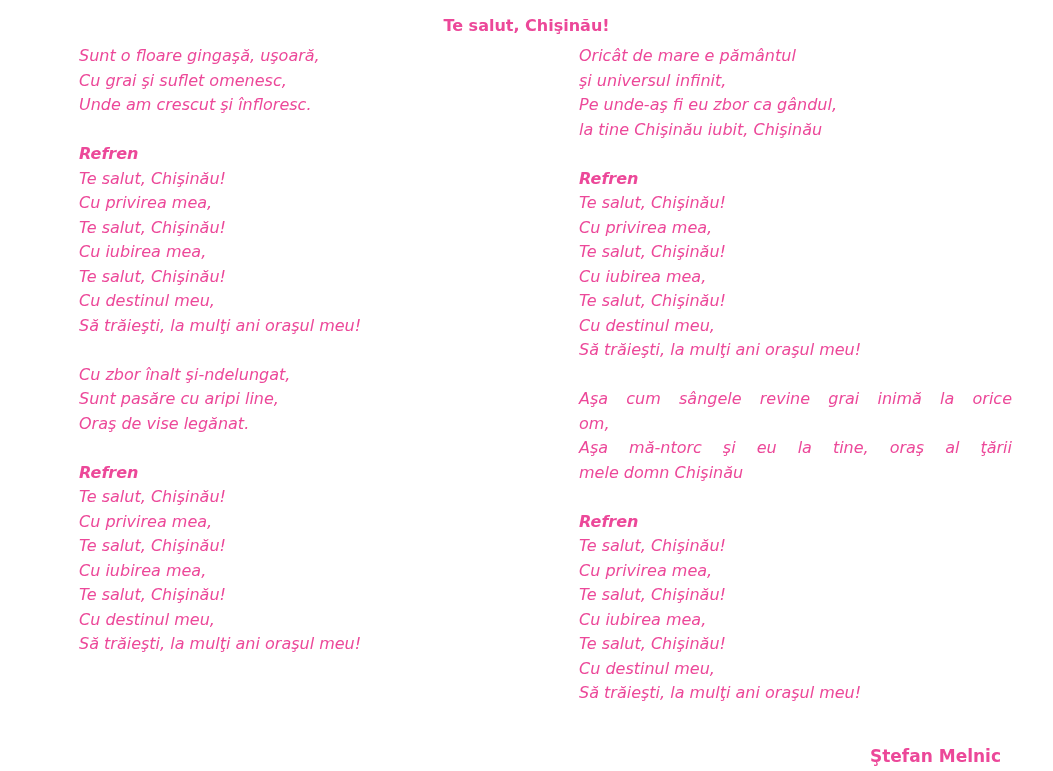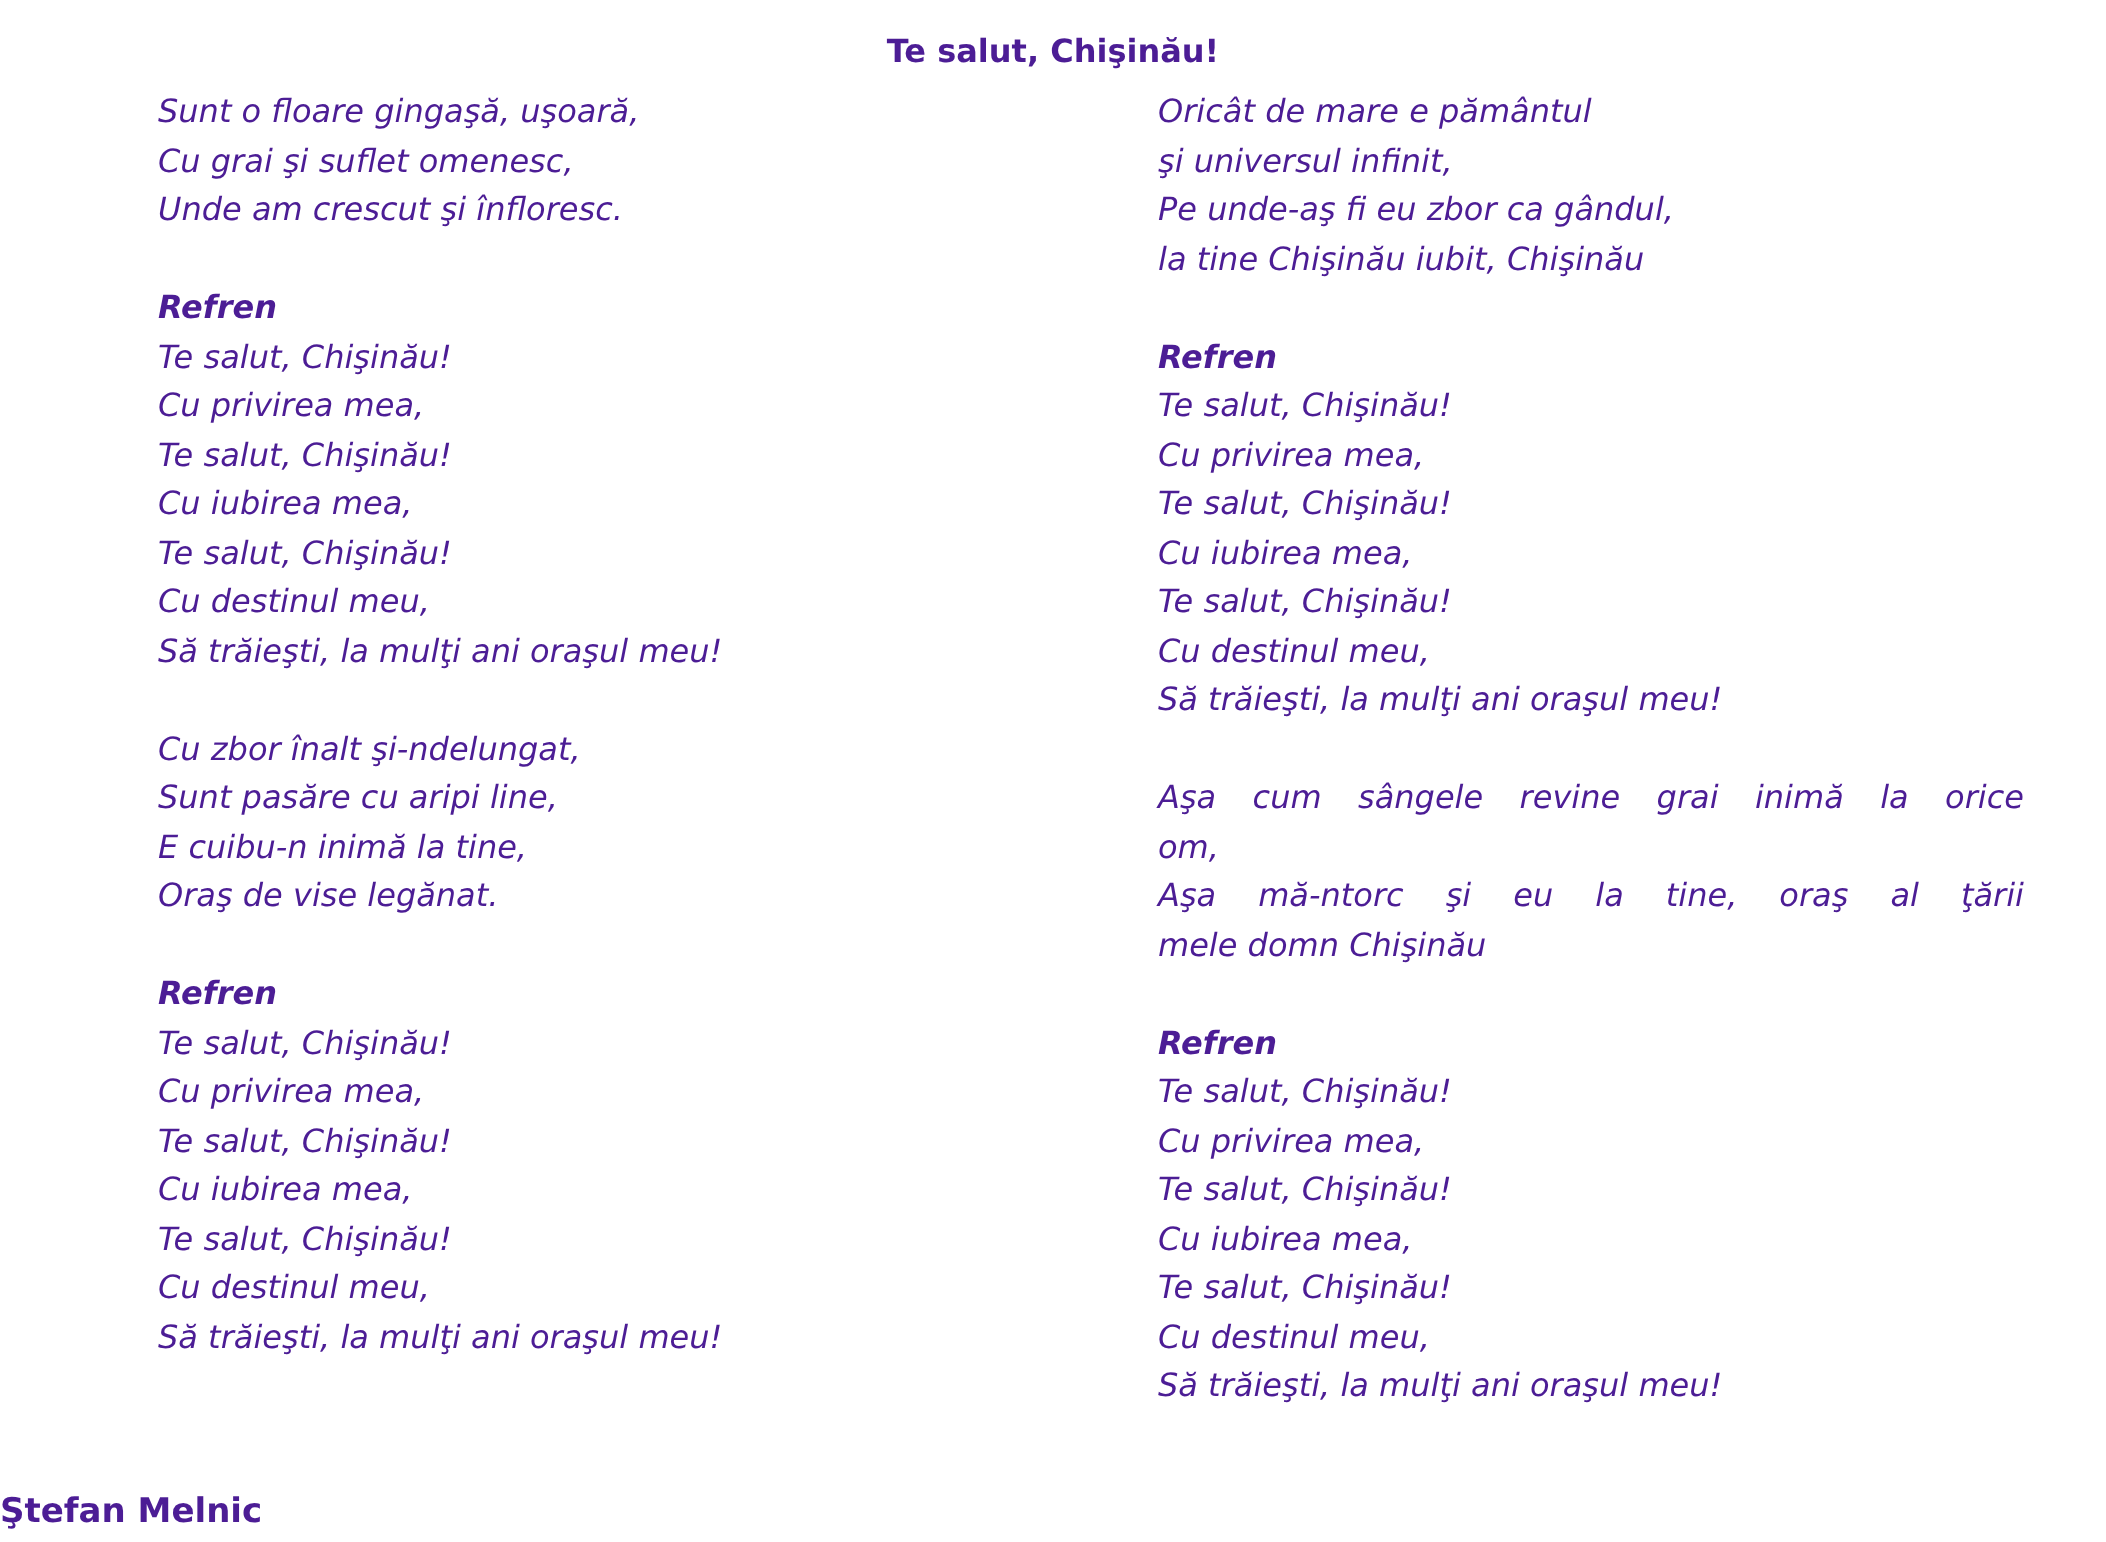--- a/index.html
+++ b/index.html
@@ -5,21 +5,21 @@
   html, body {
     margin: 0;
     padding: 0;
     background: #ffffff;
   }
   .page {
     position: relative;
     width: 1053px;
     height: 771px;
     background: #ffffff;
-    color: #4c1d95;
+    color: #ec4899;
     font-family: "DejaVu Sans", sans-serif;
     overflow: hidden;
     box-sizing: border-box;
   }
   .title {
     text-align: center;
     font-weight: bold;
     font-style: normal;
     font-size: 16px;
     line-height: 20px;
@@ -46,20 +46,21 @@
     white-space: pre-wrap;
   }
   .line.justify {
     text-align: justify;
     text-align-last: justify;
   }
   .refrain-heading {
     font-weight: bold;
   }
   .author {
+    text-align: right;
     padding-right: 52px;
     font-weight: bold;
     font-style: normal;
     font-size: 17px;
     line-height: 24px;
     margin-top: 38px;
   }
 </style>
 </head>
 <body>
@@ -80,21 +81,20 @@
           <div class="line">Cu privirea mea,</div>
           <div class="line">Te salut, Chişinău!</div>
           <div class="line">Cu iubirea mea,</div>
           <div class="line">Te salut, Chişinău!</div>
           <div class="line">Cu destinul meu,</div>
           <div class="line">Să trăieşti, la mulţi ani oraşul meu!</div>
         </div>
         <div class="block">
           <div class="line">Cu zbor înalt şi-ndelungat,</div>
           <div class="line">Sunt pasăre cu aripi line,</div>
-          <div class="line">E cuibu-n inimă la tine,</div>
           <div class="line">Oraş de vise legănat.</div>
         </div>
         <div class="block">
           <div class="line refrain-heading">Refren</div>
           <div class="line">Te salut, Chişinău!</div>
           <div class="line">Cu privirea mea,</div>
           <div class="line">Te salut, Chişinău!</div>
           <div class="line">Cu iubirea mea,</div>
           <div class="line">Te salut, Chişinău!</div>
           <div class="line">Cu destinul meu,</div>

